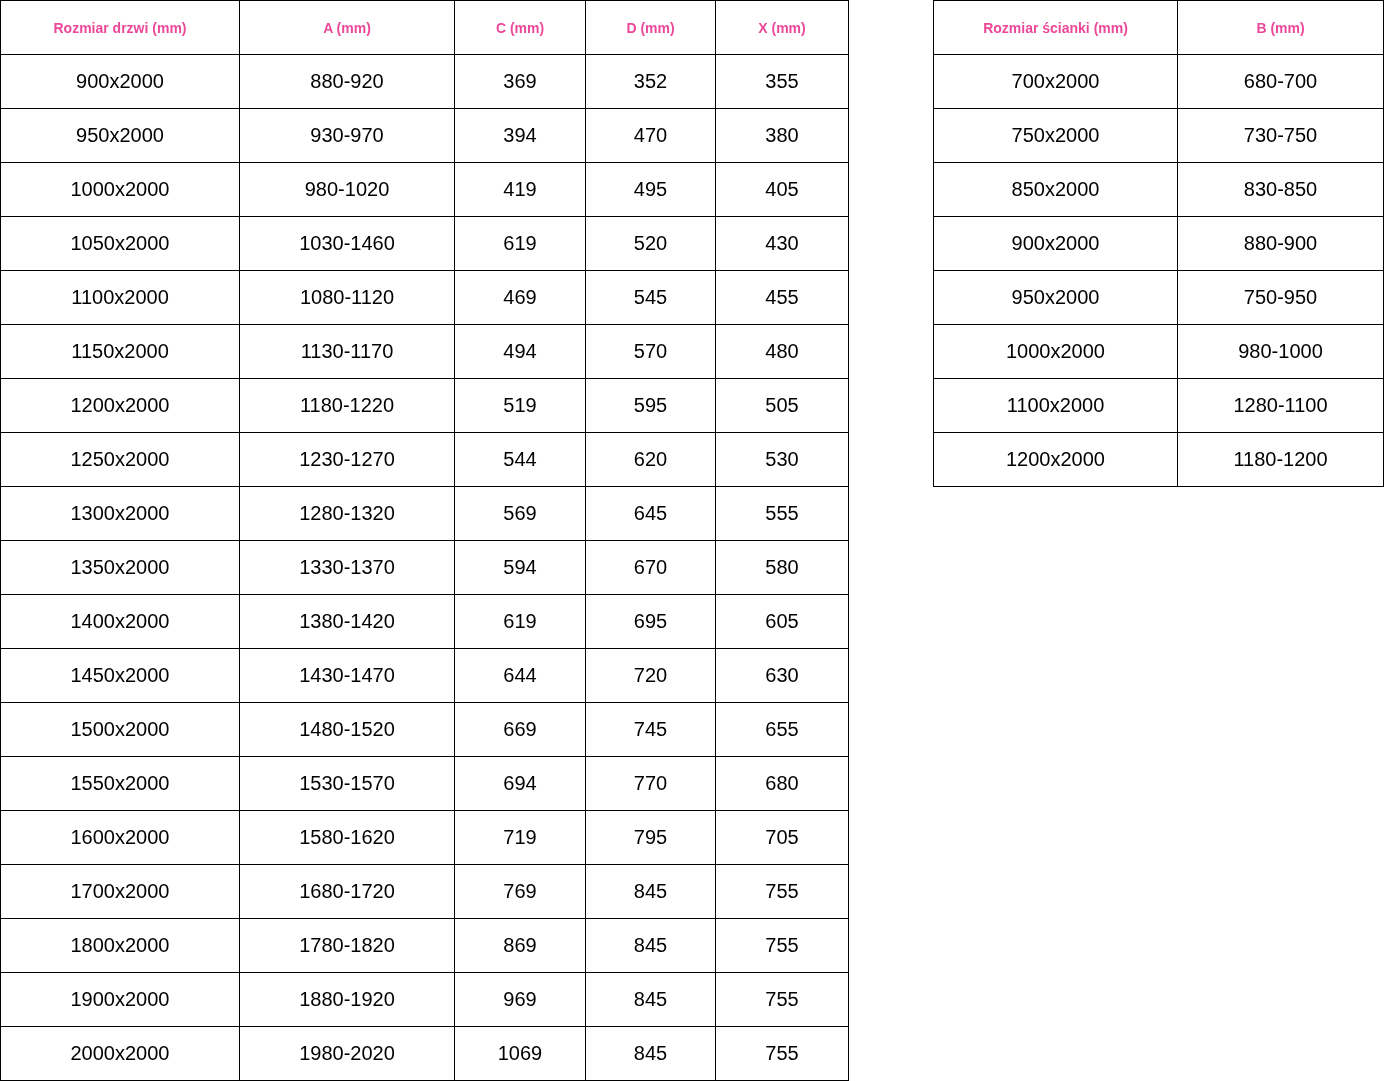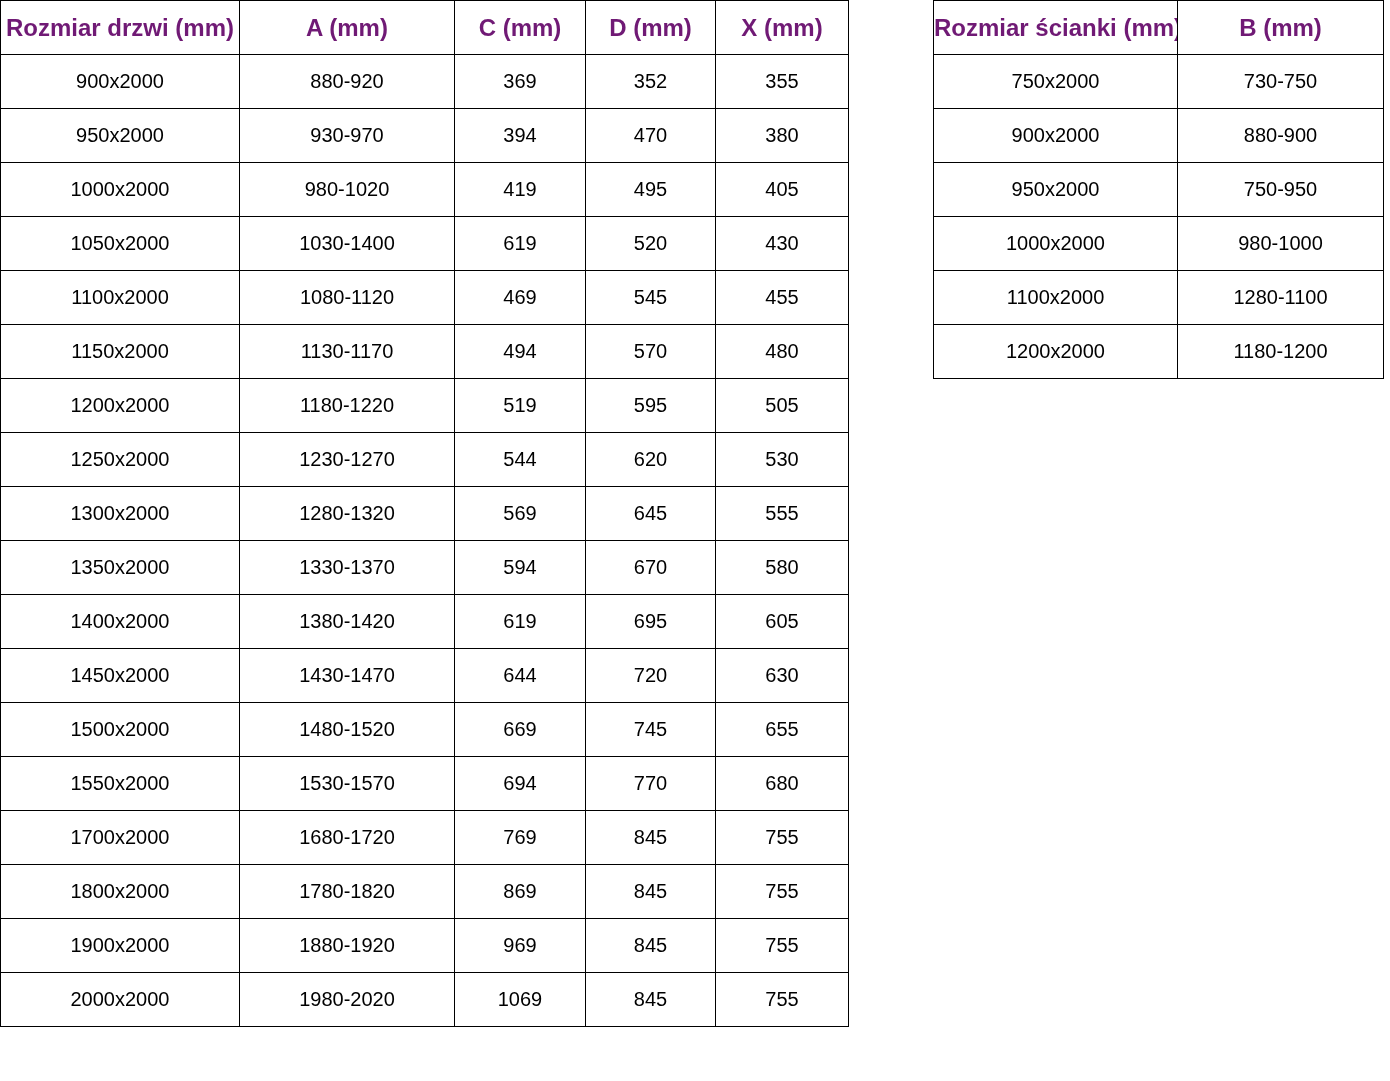--- a/index.html
+++ b/index.html
@@ -43,22 +43,22 @@
     vertical-align: middle;
     padding: 0;
     overflow: hidden;
     white-space: nowrap;
   }
   tr {
     height: 54px;
   }
   th {
     font-weight: bold;
-    font-size: 24px;
-    color: #701a75;
+    font-size: 14px;
+    color: #ec4899;
   }
   td {
     font-weight: normal;
     font-size: 20px;
     color: #000000;
   }
 </style>
 </head>
 <body>
 
@@ -98,21 +98,21 @@
         </tr>
         <tr>
           <td>1000x2000</td>
           <td>980-1020</td>
           <td>419</td>
           <td>495</td>
           <td>405</td>
         </tr>
         <tr>
           <td>1050x2000</td>
-          <td>1030-1400</td>
+          <td>1030-1460</td>
           <td>619</td>
           <td>520</td>
           <td>430</td>
         </tr>
         <tr>
           <td>1100x2000</td>
           <td>1080-1120</td>
           <td>469</td>
           <td>545</td>
           <td>455</td>
@@ -172,20 +172,27 @@
           <td>669</td>
           <td>745</td>
           <td>655</td>
         </tr>
         <tr>
           <td>1550x2000</td>
           <td>1530-1570</td>
           <td>694</td>
           <td>770</td>
           <td>680</td>
+        </tr>
+        <tr>
+          <td>1600x2000</td>
+          <td>1580-1620</td>
+          <td>719</td>
+          <td>795</td>
+          <td>705</td>
         </tr>
         <tr>
           <td>1700x2000</td>
           <td>1680-1720</td>
           <td>769</td>
           <td>845</td>
           <td>755</td>
         </tr>
         <tr>
           <td>1800x2000</td>
@@ -217,24 +224,32 @@
       <col style="width:206px">
     </colgroup>
     <thead>
       <tr>
         <th>Rozmiar ścianki (mm)</th>
         <th>B (mm)</th>
       </tr>
     </thead>
     <tbody>
         <tr>
+          <td>700x2000</td>
+          <td>680-700</td>
+        </tr>
+        <tr>
           <td>750x2000</td>
           <td>730-750</td>
         </tr>
         <tr>
+          <td>850x2000</td>
+          <td>830-850</td>
+        </tr>
+        <tr>
           <td>900x2000</td>
           <td>880-900</td>
         </tr>
         <tr>
           <td>950x2000</td>
           <td>750-950</td>
         </tr>
         <tr>
           <td>1000x2000</td>
           <td>980-1000</td>

